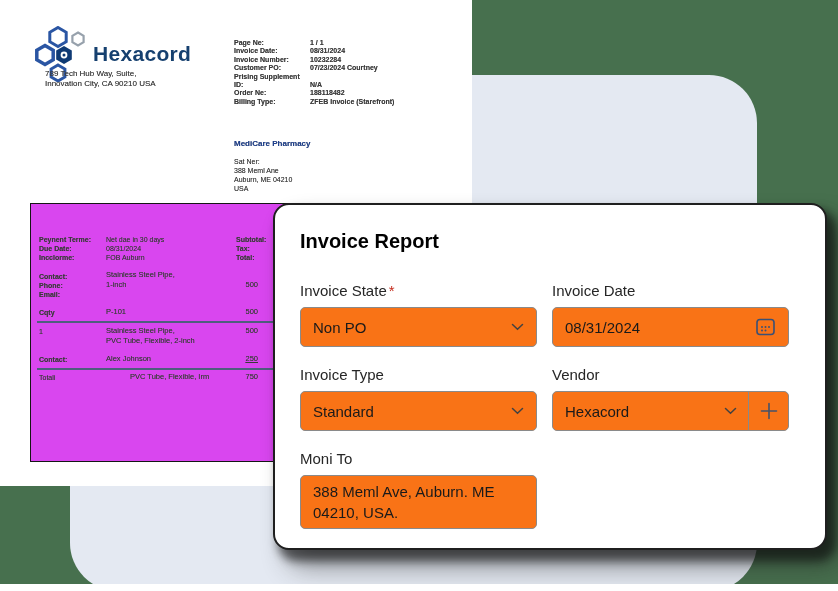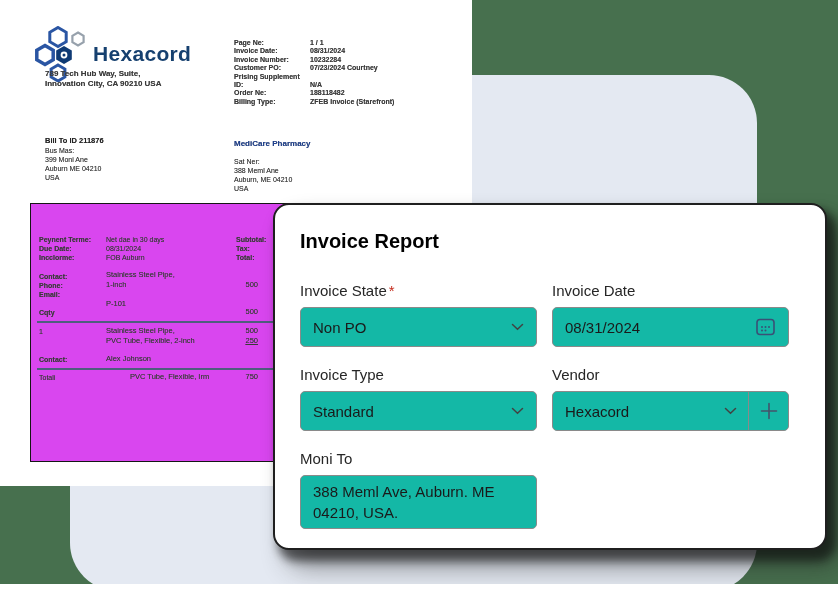--- a/index.html
+++ b/index.html
@@ -9,21 +9,21 @@
   
   .backdrop { position:absolute; left:70px; top:75px; width:687px; height:516px;
               background:#E4E9F2; border-radius:48px; }
 
   
   .sheet { position:absolute; left:0; top:0; width:472px; height:486px; background:#FFFFFF; }
   .scan { color:#3A3A3A; text-shadow:0 0 0.5px rgba(70,70,70,0.65); }
 
   .logo-row { position:absolute; left:34px; top:26px; display:flex; align-items:center; }
   .brand { font-size:21px; font-weight:700; color:#16406F; letter-spacing:0.3px; margin-left:7px; }
-  .addr { position:absolute; left:45px; top:69px; font-size:8px; line-height:10px; font-weight:700; }
+  .addr { position:absolute; left:45px; top:69px; font-size:8px; line-height:10px; font-weight:400; }
 
   .hdr-fields { position:absolute; left:234px; top:39px; font-size:7px; line-height:8.4px; }
   .hf-l { display:inline-block; width:76px; font-weight:600; }
   .hf-v { font-weight:600; }
 
   .billto  { position:absolute; left:45px;  top:136px; font-size:7px; line-height:9px; }
   .bt-title { font-size:7.5px; font-weight:700; color:#222; margin-bottom:1px; }
   .shipto  { position:absolute; left:234px; top:139px; font-size:7px; line-height:9px; }
   .st-title { font-size:8px; font-weight:700; color:#1C3F8F; margin-bottom:9px; }
 
@@ -38,21 +38,21 @@
 
   
   .panel { position:absolute; left:273px; top:203px; width:554px; height:347px;
            background:#FFFFFF; border:2px solid #1F1F1F; border-radius:16px;
            box-shadow: 7px 9px 10px 2px rgba(10,10,10,0.6), 15px 18px 26px rgba(40,40,40,0.45);
            padding:22px 40px 0 25px; }
   .panel h1 { font-size:20px; font-weight:700; color:#000000; line-height:28px; }
   .grid { margin-top:26px; display:grid; grid-template-columns:237px 237px; column-gap:15px; row-gap:18px; align-items:start; }
   .lbl { font-size:15px; color:#262626; height:20px; line-height:20px; margin-bottom:6px; }
   .req { color:#C42B1C; margin-left:2px; }
-  .ctl { height:40px; border:1px solid #8A8A8A; border-radius:5px; background:#14b8a6;
+  .ctl { height:40px; border:1px solid #8A8A8A; border-radius:5px; background:#f97316;
          display:flex; align-items:center; padding:0 12px; font-size:15px; color:#1A1A1A; cursor:pointer; }
   .ctl .grow { flex:1 1 auto; }
   .vendor-wrap { padding-right:0; }
   .vdiv { width:1px; align-self:stretch; background:#8A8A8A; }
   .plusbox { width:39px; height:100%; display:flex; align-items:center; justify-content:center; }
   .ta { height:54px; display:block; padding:5px 12px; line-height:21px; cursor:text; }
   .icon { flex:0 0 auto; }
 </style>
 </head>
 <body>
@@ -84,27 +84,20 @@
     <div class="hdr-fields scan">
       <div><span class="hf-l">Page Ne:</span><span class="hf-v">1 / 1</span></div>
       <div><span class="hf-l">Invoice Date:</span><span class="hf-v">08/31/2024</span></div>
       <div><span class="hf-l">Invoice Number:</span><span class="hf-v">10232284</span></div>
       <div><span class="hf-l">Customer PO:</span><span class="hf-v">07/23/2024 Courtney</span></div>
       <div><span class="hf-l">Prising Supplement ID:</span><span class="hf-v">N/A</span></div>
       <div><span class="hf-l">Order Ne:</span><span class="hf-v">188118482</span></div>
       <div><span class="hf-l">Billing Type:</span><span class="hf-v">ZFEB Invoice (Starefront)</span></div>
     </div>
 
-    <div class="billto scan">
-      <div class="bt-title">Bill To ID 211876</div>
-      <div>Bus Mas:</div>
-      <div>399 Moni Ane</div>
-      <div>Auburn ME 04210</div>
-      <div>USA</div>
-    </div>
 
     <div class="shipto scan">
       <div class="st-title">MediCare Pharmacy</div>
       <div>Sat Ner:</div>
       <div>388 Meml Ane</div>
       <div>Auburn, ME 04210</div>
       <div>USA</div>
     </div>
   </div>
 
@@ -130,34 +123,34 @@
       <div>Phone:</div>
       <div>Email:</div>
     </div>
     <div class="co-abs co-desc" style="left:75px; top:66px;">
       <div>Stainless Steel Pipe,</div>
       <div>1-inch</div>
     </div>
     <div class="co-amt" style="top:76px;">500</div>
 
     <div class="co-abs co-bold" style="left:8px; top:104px;">Cqty</div>
-    <div class="co-abs co-desc" style="left:75px; top:95px;">P-101</div>
+    <div class="co-abs co-desc" style="left:75px; top:103px;">P-101</div>
     <div class="co-amt" style="top:103px;">500</div>
     <div class="co-rule" style="top:117px;"></div>
 
     <div class="co-abs" style="left:8px; top:123px;">1</div>
     <div class="co-abs co-desc" style="left:75px; top:122px;">
       <div>Stainless Steel Pipe,</div>
       <div>PVC Tube, Flexible, 2-inch</div>
     </div>
     <div class="co-amt" style="top:122px;">500</div>
 
     <div class="co-abs co-bold" style="left:8px; top:151px;">Contact:</div>
     <div class="co-abs co-desc" style="left:75px; top:150px;">Alex Johnson</div>
-    <div class="co-amt" style="top:132px;text-decoration:underline;">250</div>
+    <div class="co-amt" style="top:150px;text-decoration:underline;">250</div>
     <div class="co-rule" style="top:164px;"></div>
 
     <div class="co-abs" style="left:8px; top:169px;">Totali</div>
     <div class="co-abs co-desc" style="left:75px; top:168px;padding-left:24px;">PVC Tube, Flexible, Irm</div>
     <div class="co-amt" style="top:168px;">750</div>
   </div>
 
   <div class="panel">
     <h1>Invoice Report</h1>
     <div class="grid">

